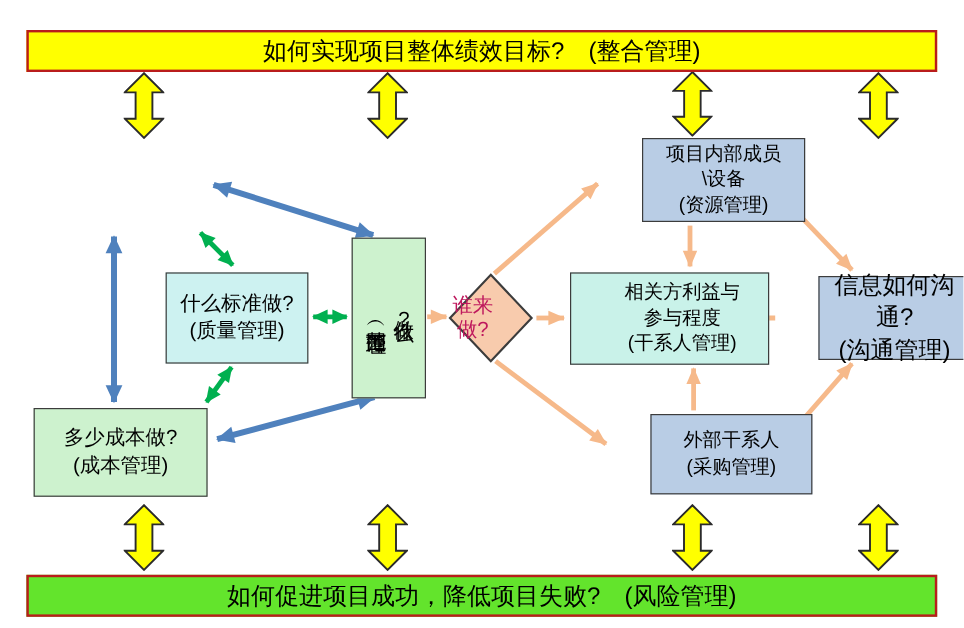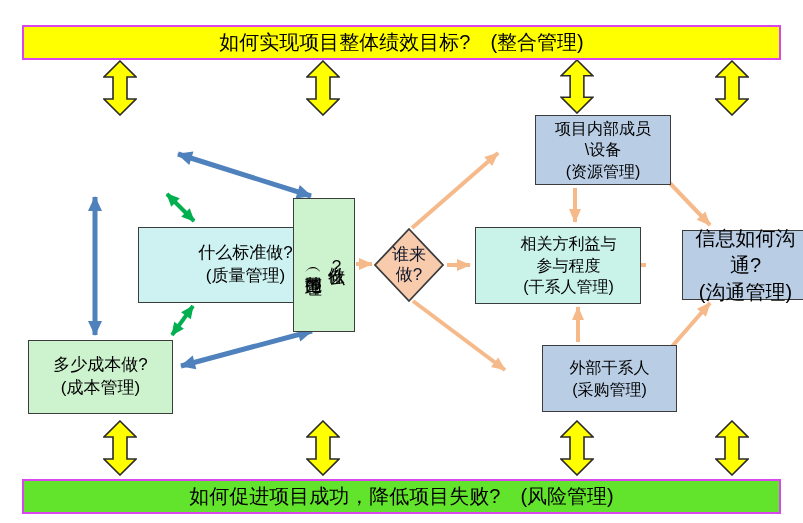--- a/index.html
+++ b/index.html
@@ -1,48 +1,48 @@
 <!DOCTYPE html>
 <html><head>
 <meta charset="utf-8">
 <style>
   html,body{margin:0;padding:0;background:#ffffff;font-family:"Liberation Sans",sans-serif;}
   .canvas{position:relative;width:803px;height:523px;background:#ffffff;overflow:hidden;}
   svg.layer{position:absolute;left:0;top:0;width:803px;height:523px;}
 
-  .banner{position:absolute;left:22px;width:755px;height:31px;border:2px solid #d946ef;
+  .banner{position:absolute;left:22px;width:755px;height:31px;border:2px solid #b91c1c;
           display:flex;align-items:center;justify-content:center;font-size:20px;color:#000;}
   .banner.top{top:25px;background:#FFFF00;}
   .banner.bottom{top:479px;background:#63E42C;}
 
   .box{position:absolute;border:1.6px solid #3c3c3c;display:flex;align-items:center;
        justify-content:center;text-align:center;color:#000;}
   .box span{white-space:pre-line;line-height:1.35;}
   .green-box{background:#CDF2CE;}
-  .cyan-box{background:#CDF2F1;padding-left:48px;}
+  .cyan-box{background:#CDF2F1;}
   .mint-box{background:#C9F2E9;padding-left:21px;}
   .blue-box{background:#B9CDE5;margin-left:32px;}
 
   .box-schedule{left:30px;top:119px;width:140px;height:71px;font-size:17px;}
   .box-quality{left:138px;top:227px;width:117px;height:74px;font-size:17px;}
   .box-cost{left:28px;top:340px;width:143px;height:72px;font-size:17px;}
   .box-scope{left:293px;top:198px;width:60px;height:132px;}
   .box-resource{left:503px;top:115px;width:134px;height:68px;font-size:16px;}
   .box-stakeholder{left:475px;top:227px;width:143px;height:75px;font-size:16px;}
   .box-comm{left:650px;top:230px;width:125px;height:68px;font-size:20px;}
   .box-procure{left:510px;top:345px;width:133px;height:65px;font-size:16px;}
 
   .vcol{position:absolute;writing-mode:vertical-rl;text-orientation:upright;
         top:50%;transform:translateY(-50%);font-size:17px;line-height:1.05;letter-spacing:1px;color:#000;}
   .vcol.right{right:7px;}
   .vcol.left{left:7px;}
 
   .diamond-label{position:absolute;left:377px;top:234px;width:64px;height:62px;
-        display:flex;align-items:center;justify-content:center;text-align:center;
-        font-size:17px;color:#0f172a;}
+        display:flex;align-items:center;text-align:center;
+        font-size:17px;color:#be185d;}
   .diamond-label span{white-space:pre-line;line-height:1.2;}
 </style>
 </head>
 <body>
 
 <div class="canvas">
 
   <svg class="layer" viewBox="0 0 803 523">
     <defs>
       <symbol id="varrow" viewBox="0 0 34 56">

